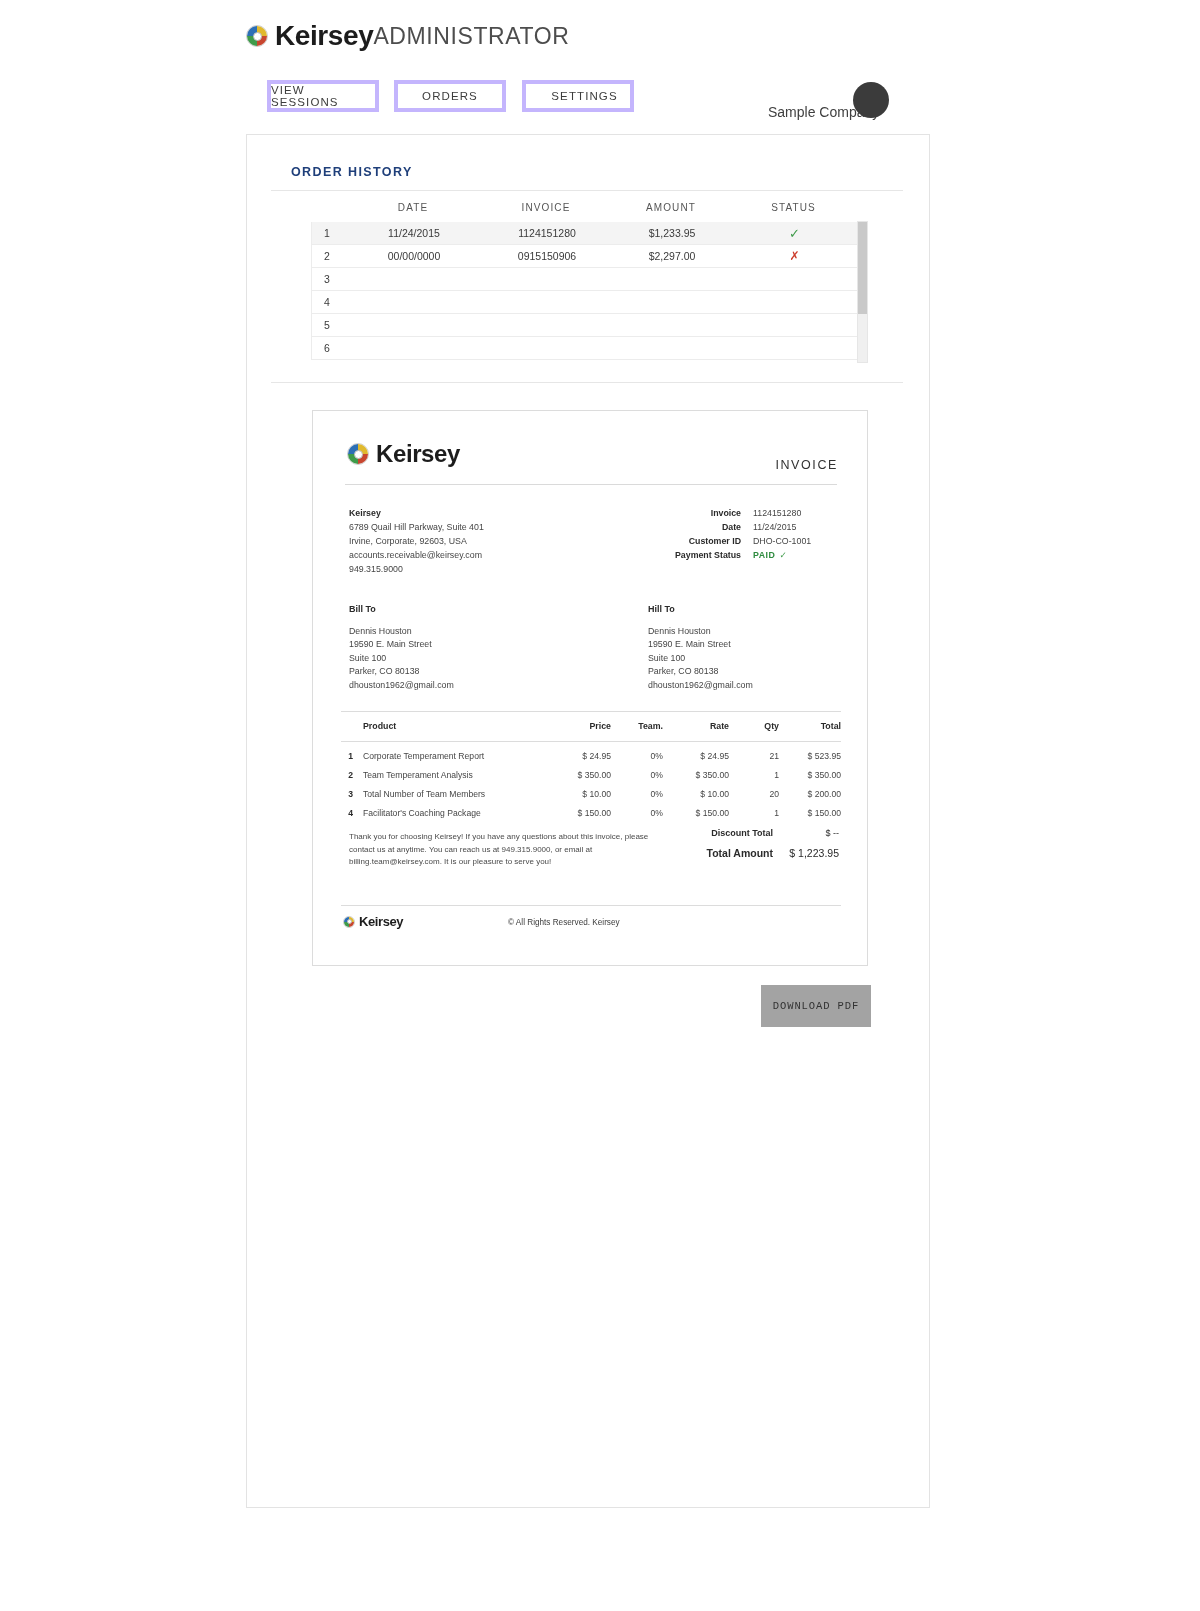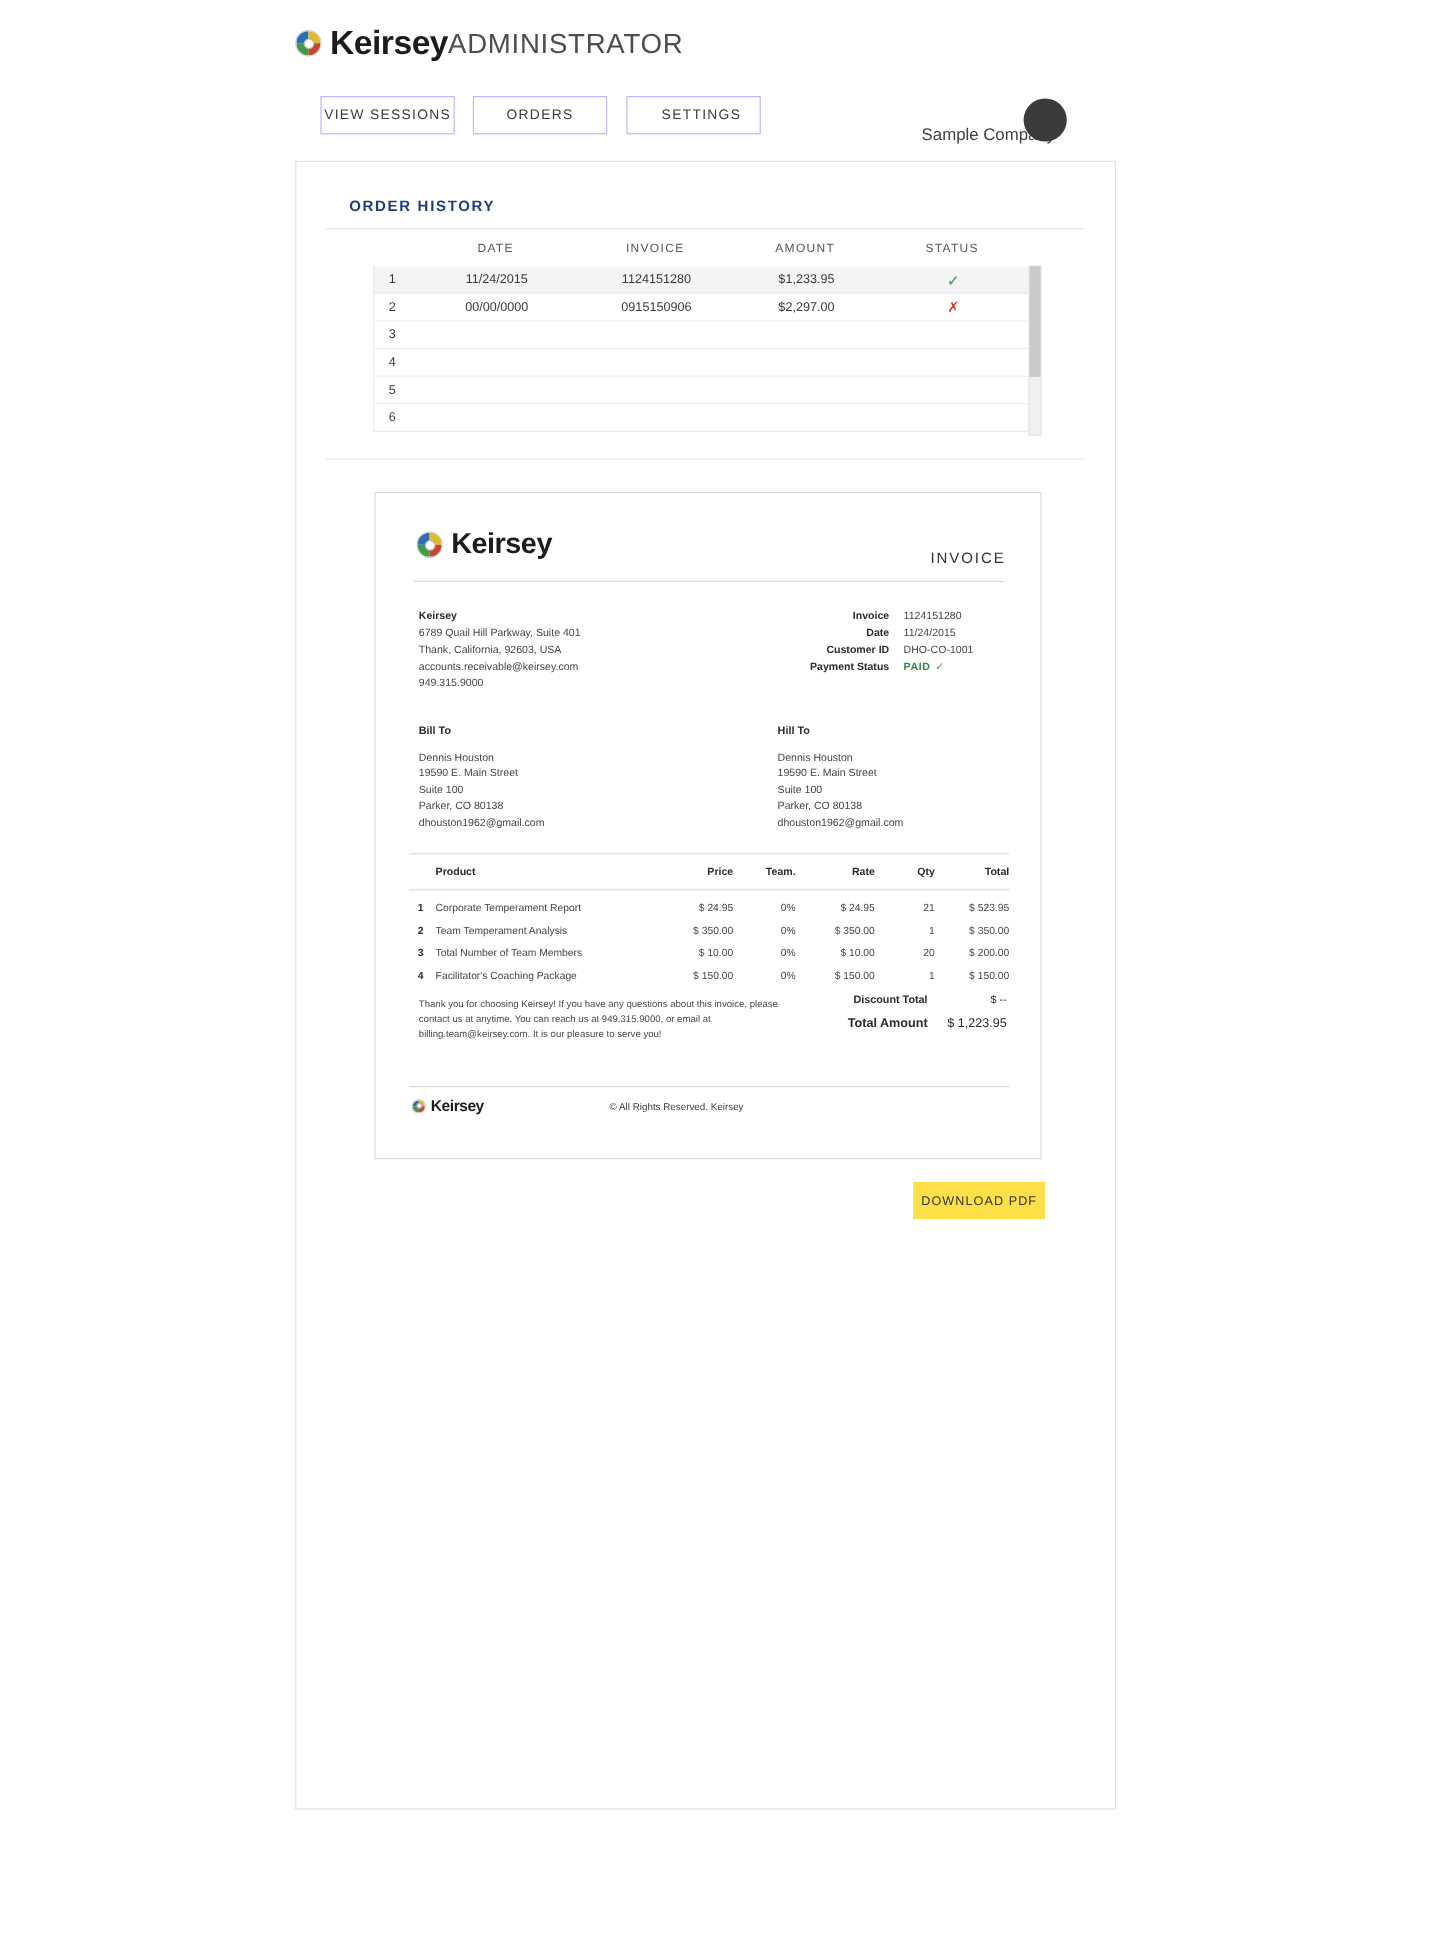--- a/index.html
+++ b/index.html
@@ -48,21 +48,21 @@
   }
   .header-admin {
     font-size: 23px; color: #4d4d4d; 
     letter-spacing: 0.6px; font-weight: 300;
   }
 
   
   .nav-btn {
     position: absolute;
     height: 32px;
-    border: 1px solid #c4b5fd;
+    border: 4px solid #c4b5fd;
     background: #ffffff;
     color: #3c3c3c;
     font-size: 11.5px;
     letter-spacing: 1.1px;
     display: flex; align-items: center; justify-content: center;
     cursor: pointer;
   }
   #nav0 { left: 267px; top: 80px; width: 112px; }
   #nav1 { left: 394px; top: 80px; width: 112px; }
   #nav2 { left: 522px; top: 80px; width: 112px; padding-left: 13px; }
@@ -234,28 +234,28 @@
   .inv-foot-logo .logo-mark .ctr { width: 5px; height: 5px; margin: -2.5px 0 0 -2.5px; }
   .inv-foot-logo .logo-word { font-size: 13px; }
   .inv-copy {
     position: absolute; left: 195px; top: 507px;
     font-size: 8.2px; color: #3c3c3c;
   }
 
   .download-btn {
     position: absolute;
     left: 514px; top: 850px;
-    width: 110px; height: 31px;
-    background: #fde047;
+    width: 110px; height: 42px;
+    background: #a3a3a3;
     border: none;
     color: #333;
     font-size: 10.5px;
     letter-spacing: 0.9px;
     cursor: pointer;
-    font-family: Liberation Sans, sans-serif;
+    font-family: Liberation Mono, monospace;
   }
 </style>
 </head>
 <body>
 
 <div class="page">
 
   <div class="header">
     <div class="logo-mark">
       <div class="q q1"></div>
@@ -355,21 +355,21 @@
           <div class="ctr"></div>
         </div>
         <div class="logo-word">Keirsey</div>
       </div>
       <div class="inv-title">INVOICE</div>
       <div class="inv-hr"></div>
 
       <div class="inv-from">
         <div class="b">Keirsey</div>
         <div>6789 Quail Hill Parkway, Suite 401</div>
-        <div>Thank, California, 92603, USA</div>
+        <div>Irvine, Corporate, 92603, USA</div>
         <div>accounts.receivable@keirsey.com</div>
         <div>949.315.9000</div>
       </div>
 
       <div class="inv-meta">
         <div class="row">
           <div class="lbl">Invoice</div>
           <div class="val">1124151280</div>
         </div>
         <div class="row">

